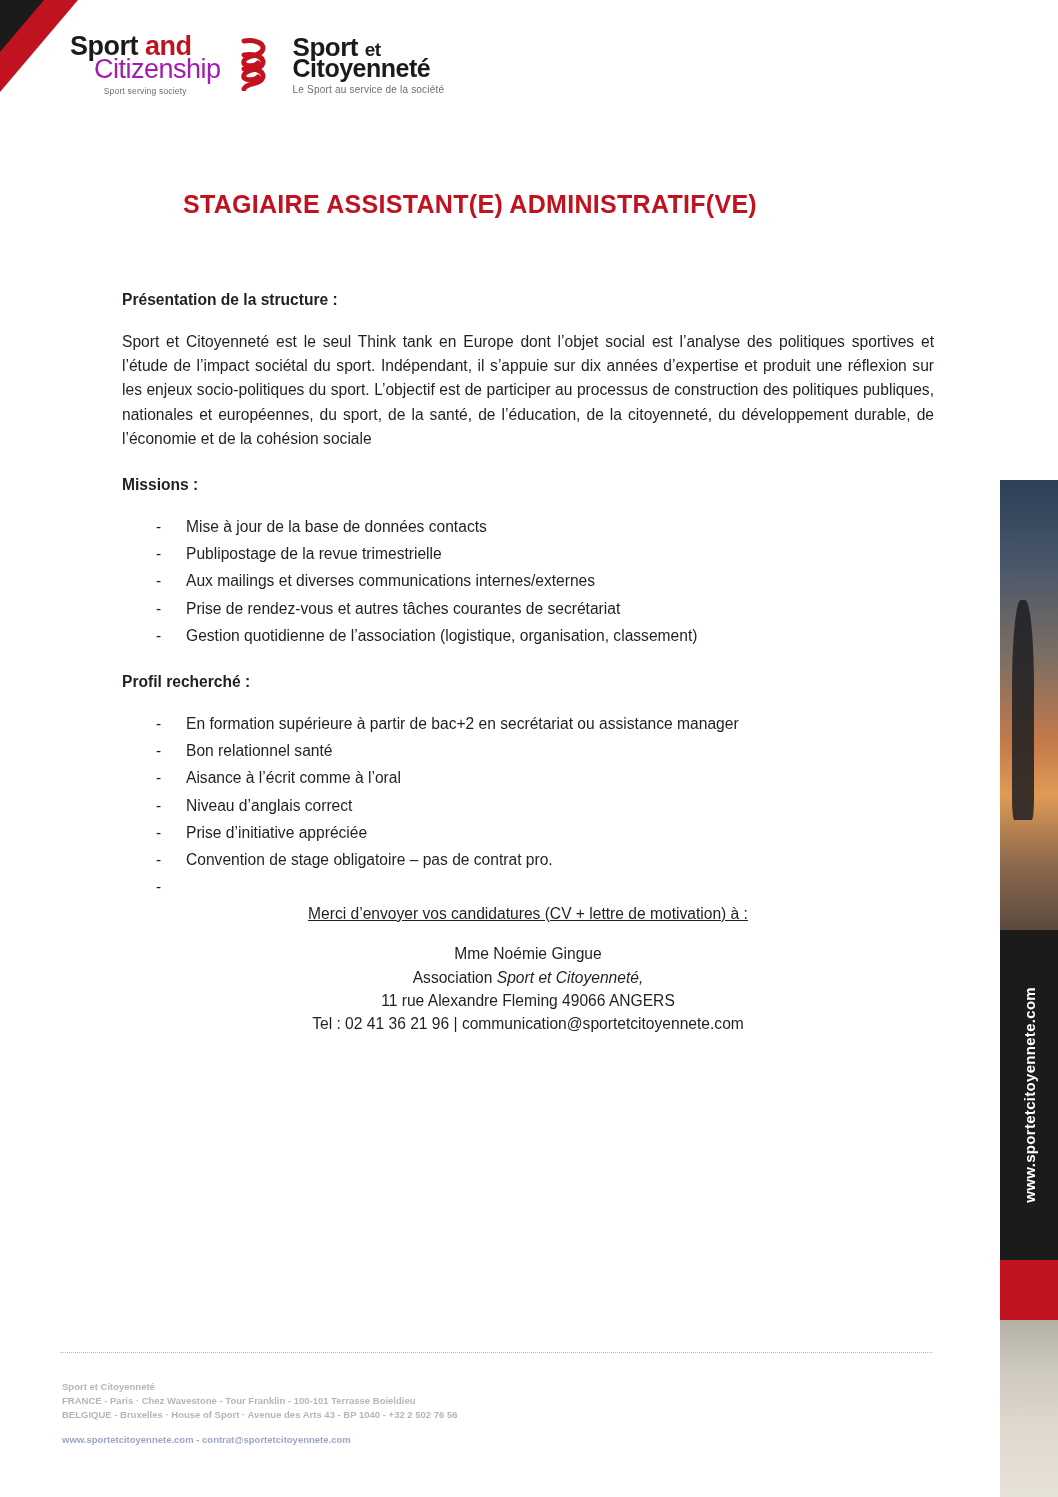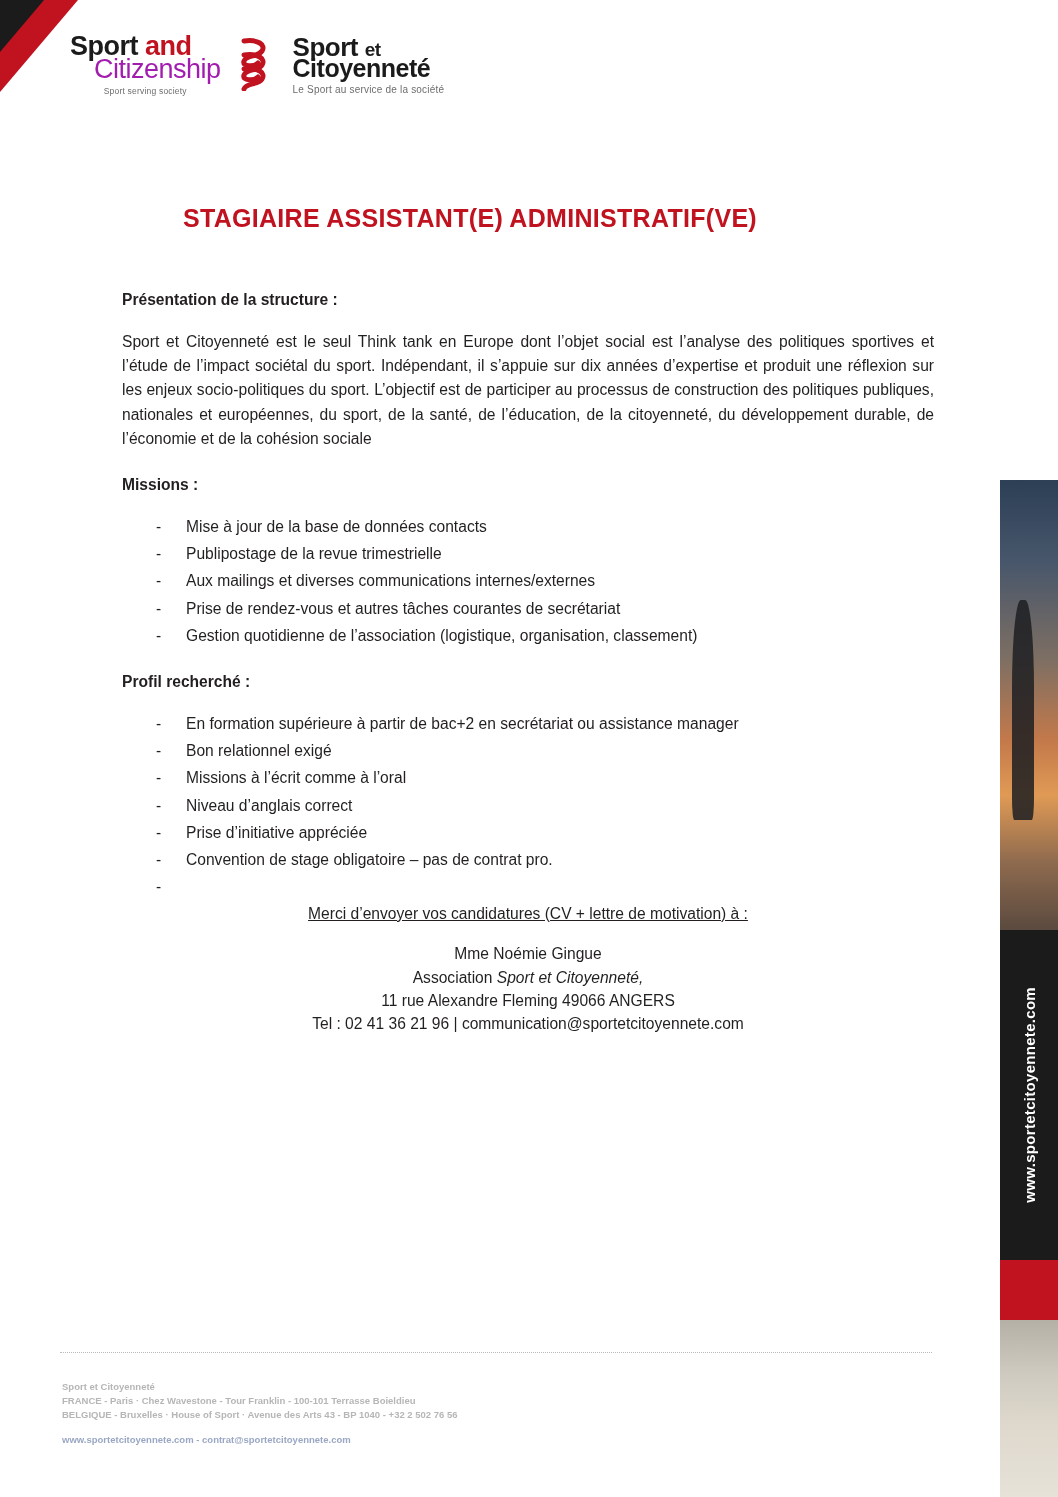--- a/index.html
+++ b/index.html
@@ -127,21 +127,21 @@
   .logo-sec .tag { font-size: 10px; color: #6d6d6d; margin-top: 4px; letter-spacing: .2px; }
 
   
   .doc {
     position: absolute;
     top: 0; left: 0;
     width: 1000px;
   }
   .title {
     position: absolute;
-    top: 204px; left: 0;
+    top: 190px; left: 0;
     width: 940px;
     text-align: center;
     color: #c1121f;
     font-size: 25px;
     font-weight: bold;
     letter-spacing: .3px;
   }
   .content {
     position: absolute;
     top: 288px;
@@ -281,22 +281,22 @@
       <li>Mise à jour de la base de données contacts</li>
       <li>Publipostage de la revue trimestrielle</li>
       <li>Aux mailings et diverses communications internes/externes</li>
       <li>Prise de rendez-vous et autres tâches courantes de secrétariat</li>
       <li>Gestion quotidienne de l’association (logistique, organisation, classement)</li>
     </ul>
 
     <p class="h-sub">Profil recherché :</p>
     <ul class="bullets">
       <li>En formation supérieure à partir de bac+2 en secrétariat ou assistance manager</li>
-      <li>Bon relationnel exigé</li>
-      <li>Missions à l’écrit comme à l’oral</li>
+      <li>Bon relationnel santé</li>
+      <li>Aisance à l’écrit comme à l’oral</li>
       <li>Niveau d’anglais correct</li>
       <li>Prise d’initiative appréciée</li>
       <li>Convention de stage obligatoire – pas de contrat pro.</li>
       <li></li>
     </ul>
 
     <p class="apply">
       <span class="u">Merci d’envoyer vos candidatures (CV + lettre de motivation) à :</span>
     </p>
 

